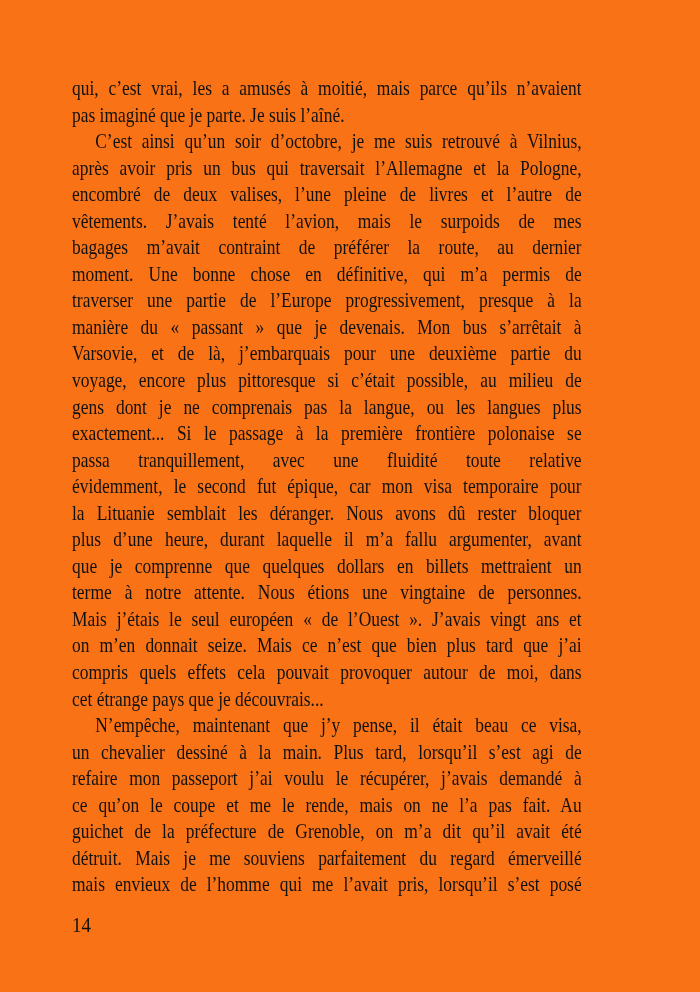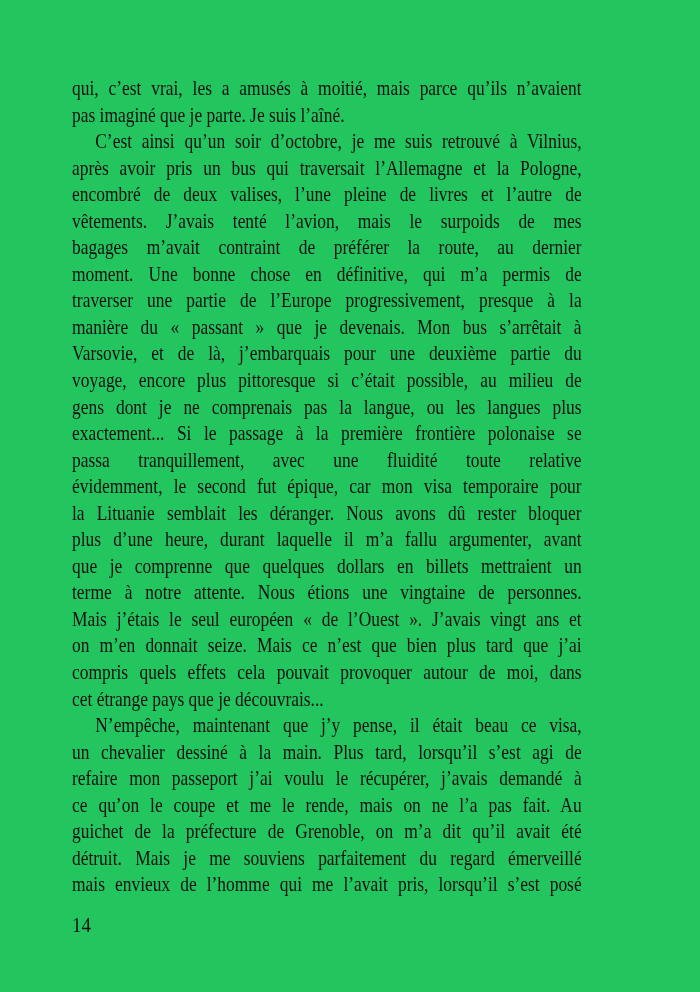--- a/index.html
+++ b/index.html
@@ -12,21 +12,21 @@
       height: 992px;
       position: relative;
       overflow: hidden;
     }
     .page {
       position: absolute;
       left: 0;
       top: 0;
       width: 700px;
       height: 992px;
-      background: #22c55e;
+      background: #f97316;
     }
     .text-block {
       position: absolute;
       left: 72px;
       top: 75px;
       width: 614px;
       transform: scaleX(0.83);
       transform-origin: left top;
       font-family: "Liberation Serif", "DejaVu Serif", serif;
       font-size: 21px;

